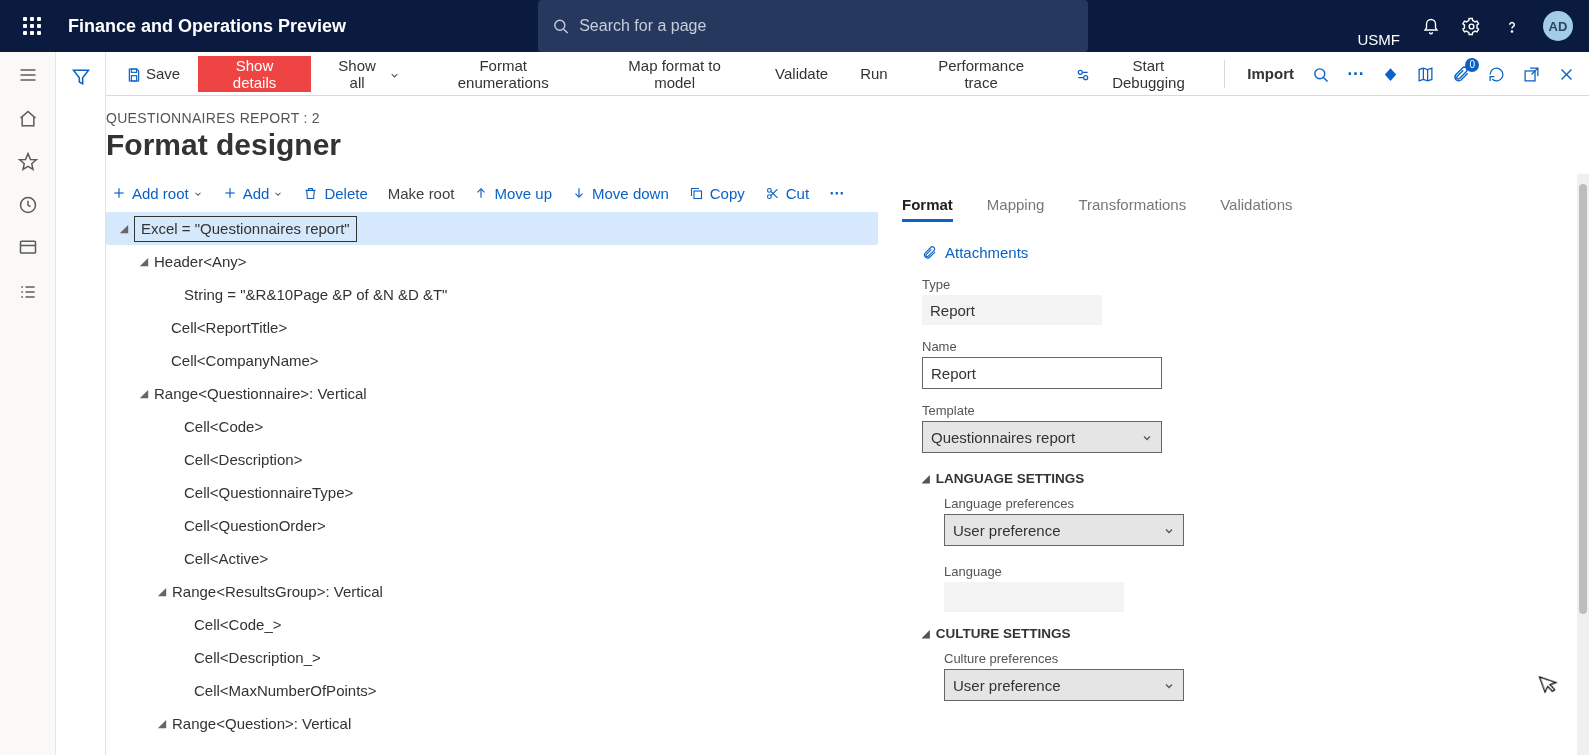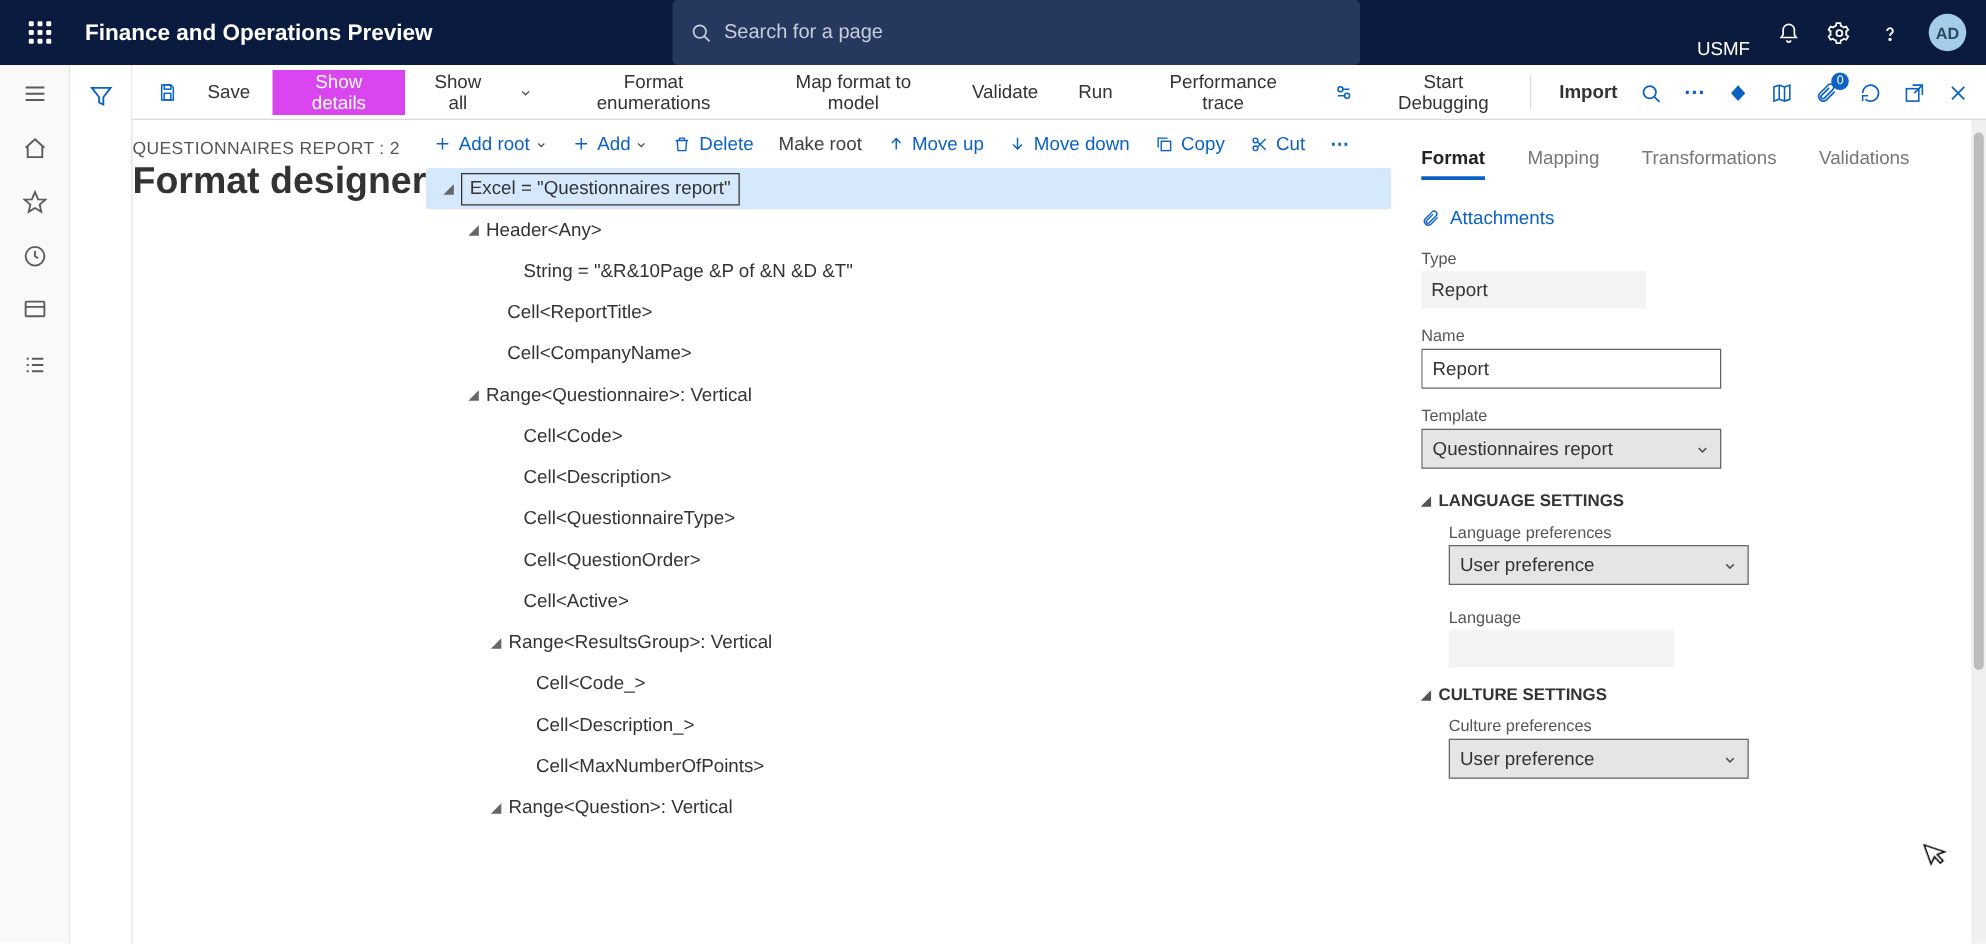--- a/index.html
+++ b/index.html
@@ -78,28 +78,28 @@
   height: 44px;
   border-bottom: 1px solid #d9d9d9;
   background: #fff;
   display: flex; align-items: center;
   padding: 0 0 0 6px;
   gap: 4px;
 }
 .actionbar .btn {
   height: 36px;
   padding: 0 14px;
-  display: flex; align-items: center; gap: 24px;
+  display: flex; align-items: center; gap: 4px;
   color: #333; font-size: 15px;
   cursor: pointer;
   background: transparent;
   border: none;
 }
 .actionbar .btn .bicon { color: #0b62c4; font-size: 15px; }
-.actionbar .btn.active { background: #d946ef; color: #fff; }
+.actionbar .btn.active { background: #ef4444; color: #fff; }
 .actionbar .sep { width: 1px; height: 28px; background: #d9d9d9; margin: 0 4px; }
 .actionbar .right { margin-left: auto; display: flex; align-items: center; gap: 18px; padding-right: 14px; }
 .actionbar .right .ico { color: #0b62c4; font-size: 17px; position: relative; cursor: pointer; }
 .actionbar .right .badge {
   position: absolute; top: -6px; right: -9px;
   background: #0b62c4; color: #fff;
   border-radius: 8px; font-size: 10px; padding: 0 4px; line-height: 14px;
 }
 
 
@@ -114,21 +114,21 @@
 }
 .treetoolbar .tbtn {
   display: flex; align-items: center; gap: 6px;
   color: #0b62c4; font-size: 15px; cursor: pointer;
 }
 .treetoolbar .tbtn.disabled { color: #404040; cursor: default; }
 .treetoolbar .chev { font-size: 12px; color: #555; margin-left: -2px; }
 
 
 .workarea { display: flex; flex: 1; overflow: hidden; }
-.workarea-inner { flex: 1; display: flex; flex-direction: row; padding-left: 0; }
+.workarea-inner { flex: 1; display: flex; flex-direction: column; padding-left: 0; }
 .treepane {
   width: 772px;
   overflow: hidden;
   position: relative;
 }
 .tree-scroller { overflow-y: auto; height: 520px; scrollbar-color: #aaa #f0f0f0; }
 .tree-scroller::-webkit-scrollbar { width: 12px; }
 .tree-scroller::-webkit-scrollbar-thumb { background: #b8b8b8; border-radius: 6px; }
 
 .tree-row {
@@ -148,21 +148,21 @@
   border: 1px solid #333; padding: 0 6px; height: 26px; display: flex; align-items: center;
   background: #d6e8fb;
 }
 .indent0 { padding-left: 8px; }
 .indent1 { padding-left: 28px; }
 .indent2 { padding-left: 58px; }
 .indent3 { padding-left: 68px; }
 
 
 .propspane { flex: 1; padding: 0 20px 0 24px; display: flex; flex-direction: column; position: relative; }
-.propspane-scroll { overflow-y: auto; }
+.propspane-scroll { overflow-y: auto; margin-left: 20px; }
 .tabs { display: flex; gap: 34px; margin-bottom: 22px; }
 .tab {
   font-size: 15px; color: #777; padding-bottom: 6px; cursor: pointer; margin-top: 22px;
 }
 .tab.active { color: #222; border-bottom: 3px solid #0b62c4; font-weight: 600; }
 
 .attach-row { color: #0b62c4; font-size: 15px; display: flex; align-items: center; gap: 8px; margin-bottom: 16px; }
 .field-label { font-size: 13px; color: #555; margin-bottom: 3px; }
 .field-ro {
   width: 180px; height: 30px; background: #f3f3f3; display: flex; align-items: center;

